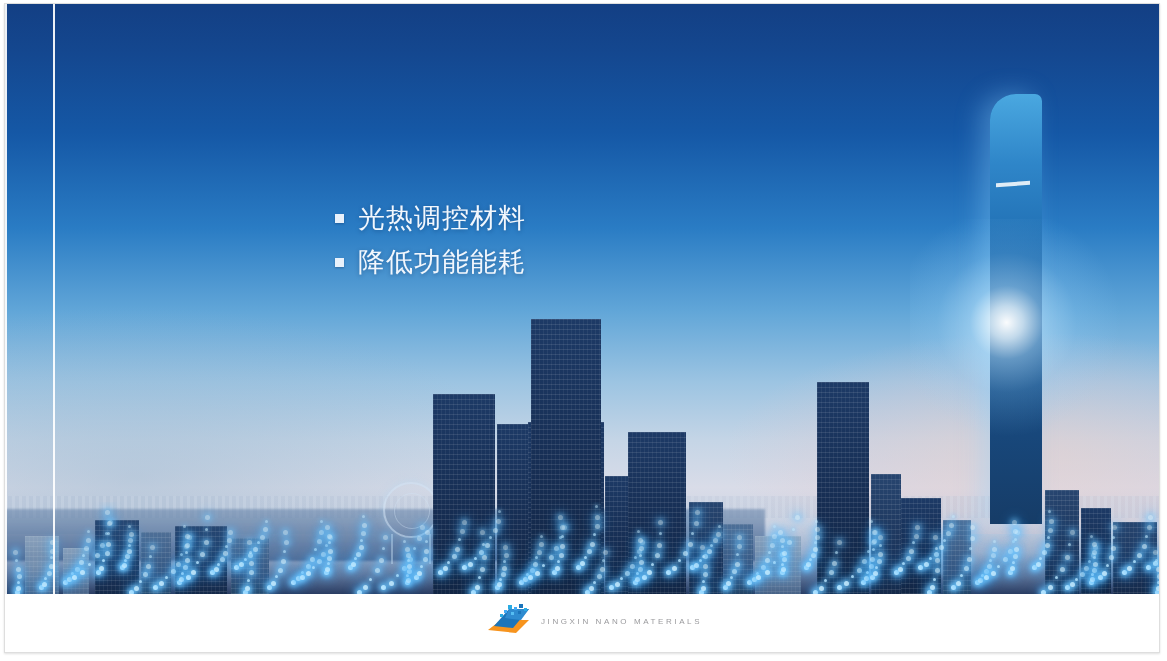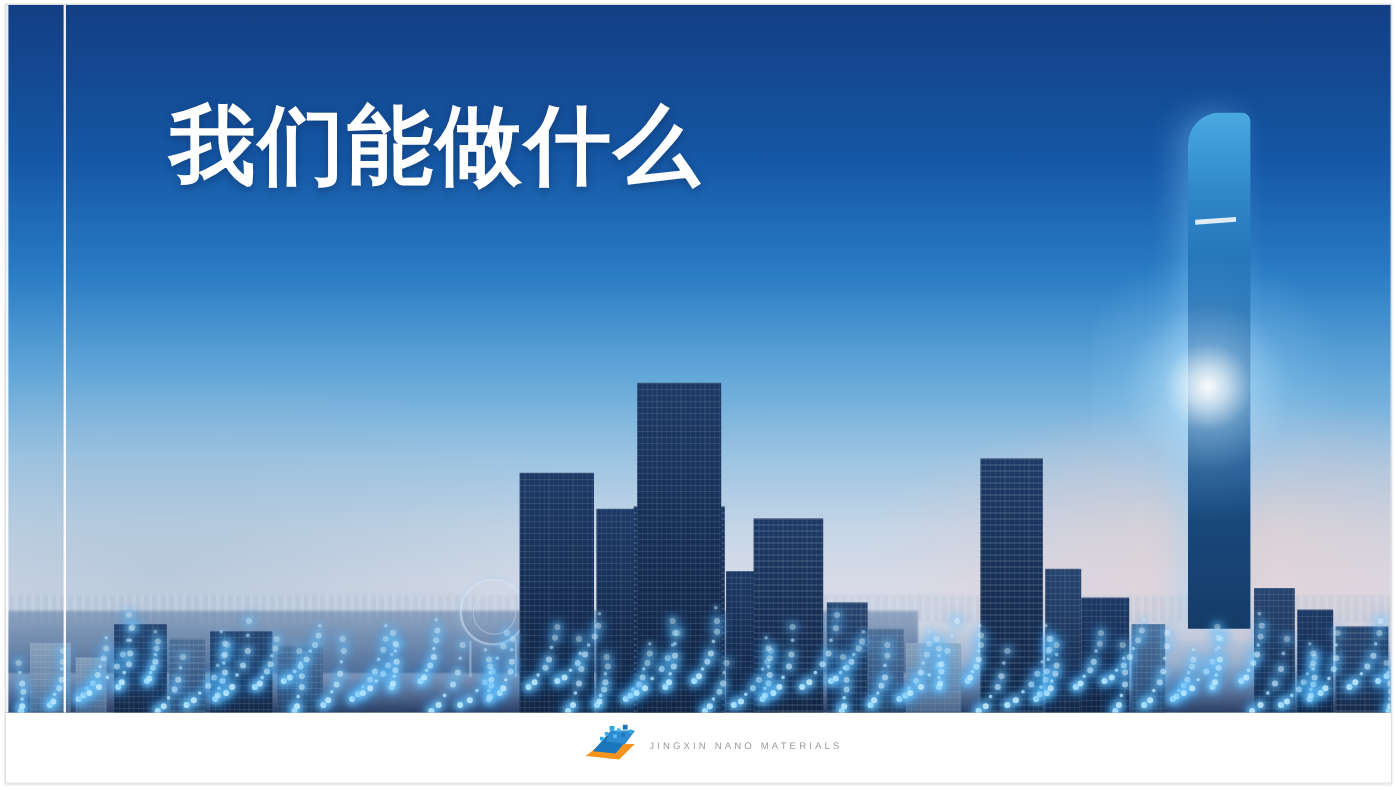--- a/index.html
+++ b/index.html
@@ -752,22 +752,31 @@
           <span class="dot sm" style="left: 1151.5px; top: 78.9px; background: rgb(191, 233, 255); opacity: 0.85;"></span>
           <span class="dot" style="left: 1151.7px; top: 72.3px; background: rgb(191, 233, 255); opacity: 0.78;"></span>
           <span class="dot" style="left: 1151.3px; top: 64.9px; background: rgb(191, 233, 255); opacity: 0.7;"></span>
           <span class="dot sm" style="left: 1150.2px; top: 56.7px; background: rgb(191, 233, 255); opacity: 0.63;"></span>
           <span class="dot" style="left: 1148.2px; top: 48px; background: rgb(191, 233, 255); opacity: 0.55;"></span>
         </div>
 
       <div class="rule-v" style="left:0px;"></div>
       <div class="rule-v" style="left:48px;"></div>
 
-      <div class="title">我们能做什么</div>
-
+
+      <div class="bullets">
+        <div class="bullet-row">
+          <span class="bullet-mark"></span>
+          <span class="bullet-text">光热调控材料</span>
+        </div>
+        <div class="bullet-row">
+          <span class="bullet-mark"></span>
+          <span class="bullet-text">降低功能能耗</span>
+        </div>
+      </div>
     </div>
 
     <div class="footer">
       <div class="logo">
         <span class="logo-mark">
           <svg width="47" height="38" viewBox="0 0 47 38" xmlns="http://www.w3.org/2000/svg">
             <polygon points="3,27 16,17 44,17 31,30" fill="#f7941e"></polygon>
             <polygon points="9,23 24,6 44,6 28,25" fill="#1b75bb"></polygon>
             <polygon points="24,6 44,6 36,17 20,15" fill="#2e8bd0"></polygon>
             <rect x="23" y="2" width="4" height="4" fill="#29abe2"></rect>

